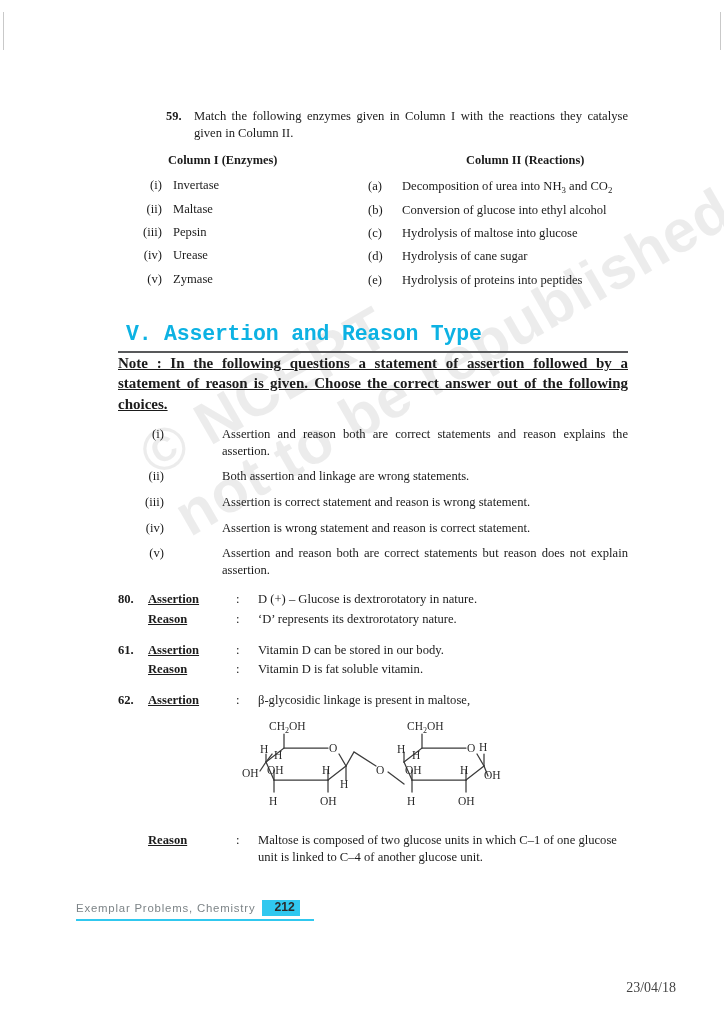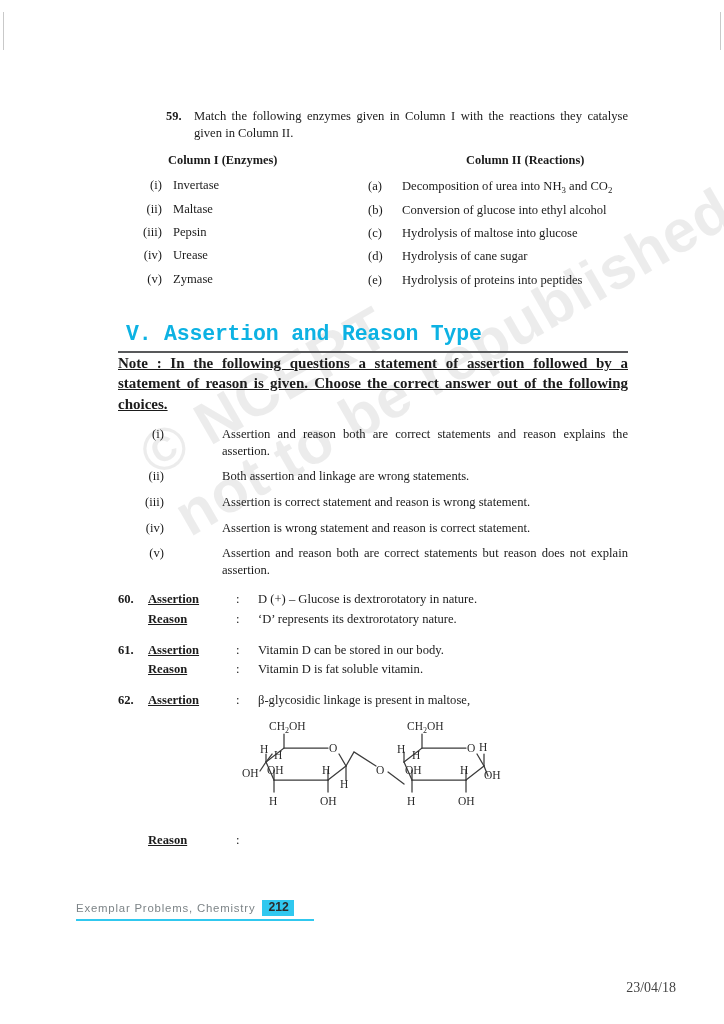--- a/index.html
+++ b/index.html
@@ -215,21 +215,21 @@
     color: #7d8487;
     letter-spacing: 0.8px;
     padding-bottom: 2px;
   }
   .footer-pagebox {
     background: #30c8ef;
     color: #2b2b2b;
     font-family: "Liberation Sans", sans-serif;
     font-weight: bold;
     font-size: 12.2px;
-    padding: 1px 5px 2px 6px;
+    padding: 1px 5px 2px 12px;
     margin-left: 7px;
     line-height: 1.1;
   }
   .footer-rule {
     position: absolute;
     left: 0; bottom: -5px;
     width: 238px;
     height: 2.5px;
     background: #30c8ef;
   }
@@ -351,21 +351,21 @@
         <span class="ch-text">Assertion is wrong statement and reason is correct statement.</span>
       </div>
       <div class="choice-row">
         <span class="ch-label">(v)</span>
         <span class="ch-text">Assertion and reason both are correct statements but reason does not explain assertion.</span>
       </div>
     </div>
 
     <div class="ar-group">
       <div class="ar-row">
-        <span class="ar-num">60.</span>
+        <span class="ar-num">80.</span>
         <span class="ar-kind">Assertion</span>
         <span class="ar-colon">:</span>
         <span class="ar-text">D (+) – Glucose is dextrorotatory in nature.</span>
       </div>
       <div class="ar-row">
         <span class="ar-num"></span>
         <span class="ar-kind">Reason</span>
         <span class="ar-colon">:</span>
         <span class="ar-text">‘D’ represents its dextrorotatory nature.</span>
       </div>
@@ -459,20 +459,21 @@
             <text x="171" y="91">H</text>
             <text x="222" y="91">OH</text>
           </g>
         </svg>
       </div>
 
       <div class="ar-row" style="margin-top:6px;">
         <span class="ar-num"></span>
         <span class="ar-kind">Reason</span>
         <span class="ar-colon">:</span>
+        <span class="ar-text">Maltose is composed of two glucose units in which C–1 of one glucose unit is linked to C–4 of another glucose unit.</span>
       </div>
     </div>
 
   </div>
 
   <div class="footer">
     <div class="footer-inner">
       <span class="footer-text">Exemplar  Problems,  Chemistry</span>
       <span class="footer-pagebox">212</span>
       <div class="footer-rule"></div>

